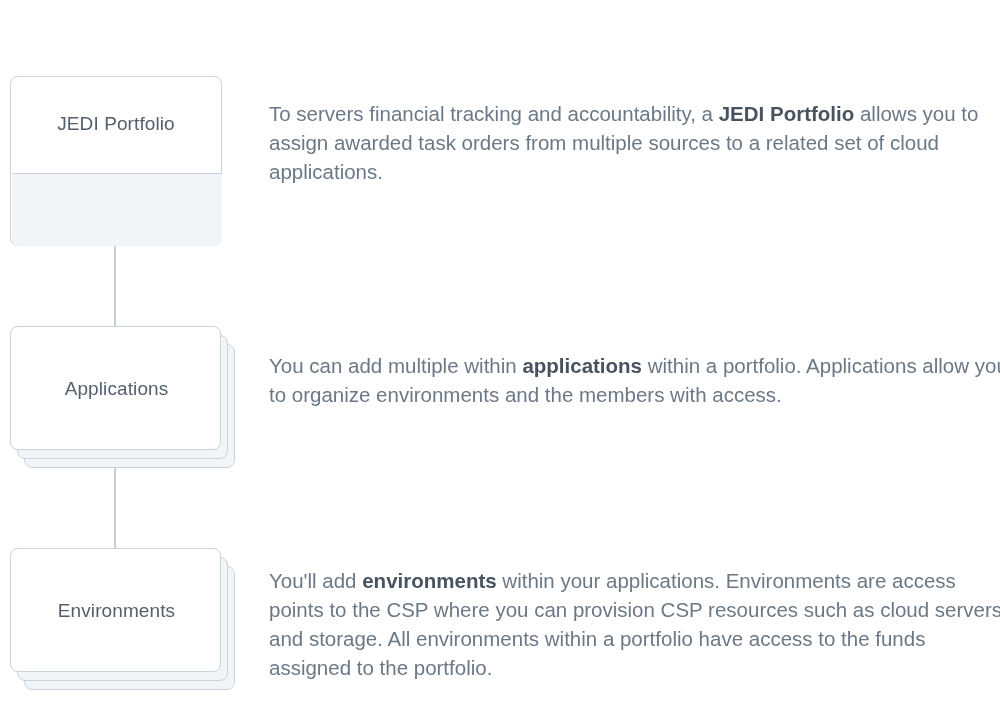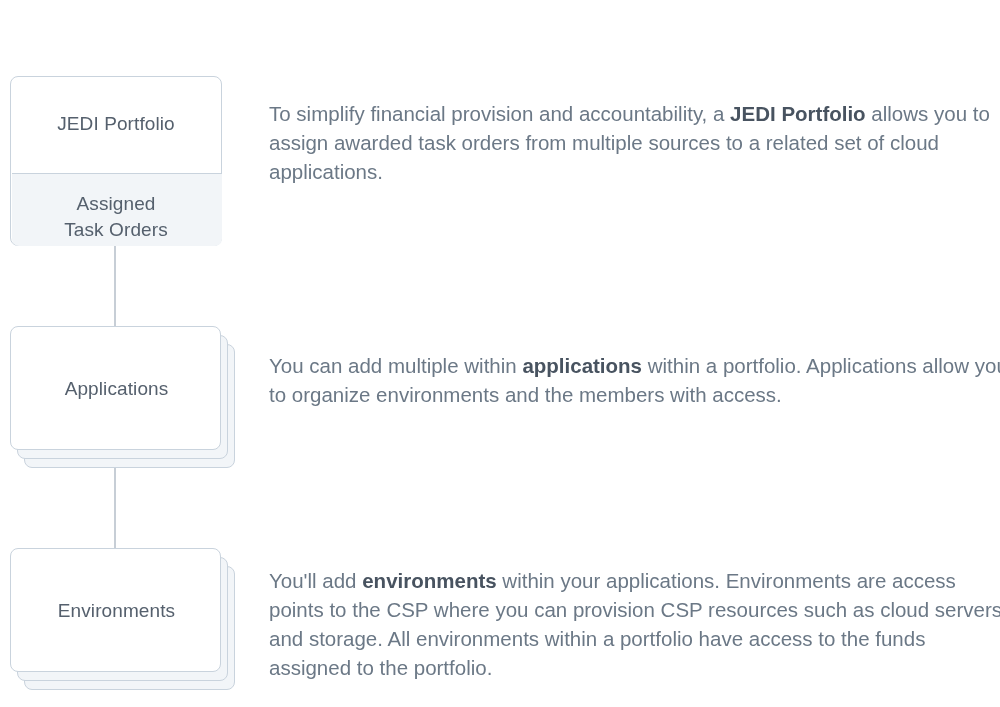--- a/index.html
+++ b/index.html
@@ -113,43 +113,41 @@
 <div class="diagram">
 
   <div class="connector" id="connector-1"></div>
   <div class="connector" id="connector-2"></div>
 
   <div class="node" id="node-portfolio">
     <div class="card" id="portfolio-card">
       <div id="portfolio-lower"></div>
       <div id="portfolio-divider"></div>
       <div class="card-label" id="portfolio-title">JEDI Portfolio</div>
-      <div class="card-label" id="portfolio-sub">Assigned
-Task Orders</div>
     </div>
   </div>
 
   <div class="node" id="node-applications">
     <div class="card card-shadow" id="apps-back"></div>
     <div class="card card-shadow" id="apps-mid"></div>
     <div class="card" id="apps-front">
       <div class="card-label" id="apps-label">Applications</div>
     </div>
   </div>
 
   <div class="node" id="node-environments">
     <div class="card card-shadow" id="env-back"></div>
     <div class="card card-shadow" id="env-mid"></div>
     <div class="card" id="env-front">
       <div class="card-label" id="env-label">Environments</div>
     </div>
   </div>
 
   <p class="description" id="desc-portfolio">
-    <span>To simplify financial provision and accountability, a </span><b>JEDI Portfolio</b><span> allows you to assign awarded task orders from multiple sources to a related set of cloud applications.</span>
+    <span>To servers financial tracking and accountability, a </span><b>JEDI Portfolio</b><span> allows you to assign awarded task orders from multiple sources to a related set of cloud applications.</span>
   </p>
 
   <p class="description" id="desc-applications">
     <span>You can add multiple within </span><b>applications</b><span> within a portfolio. Applications allow you to organize environments and the members with access.</span>
   </p>
 
   <p class="description" id="desc-environments">
     <span>You'll add </span><b>environments</b><span> within your applications. Environments are access points to the CSP where you can provision CSP resources such as cloud servers and storage. All environments within a portfolio have access to the funds assigned to the portfolio.</span>
   </p>
 

